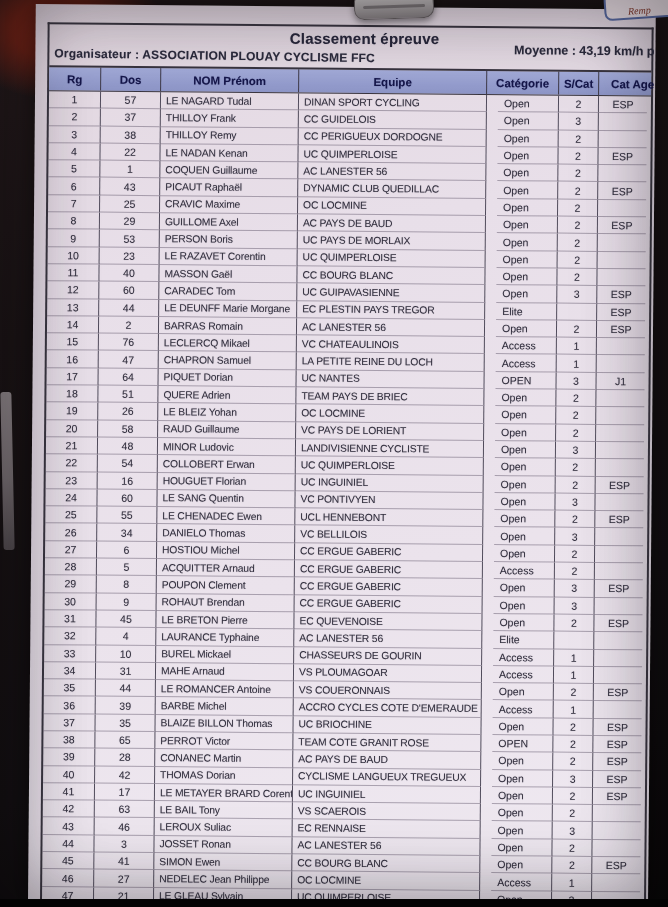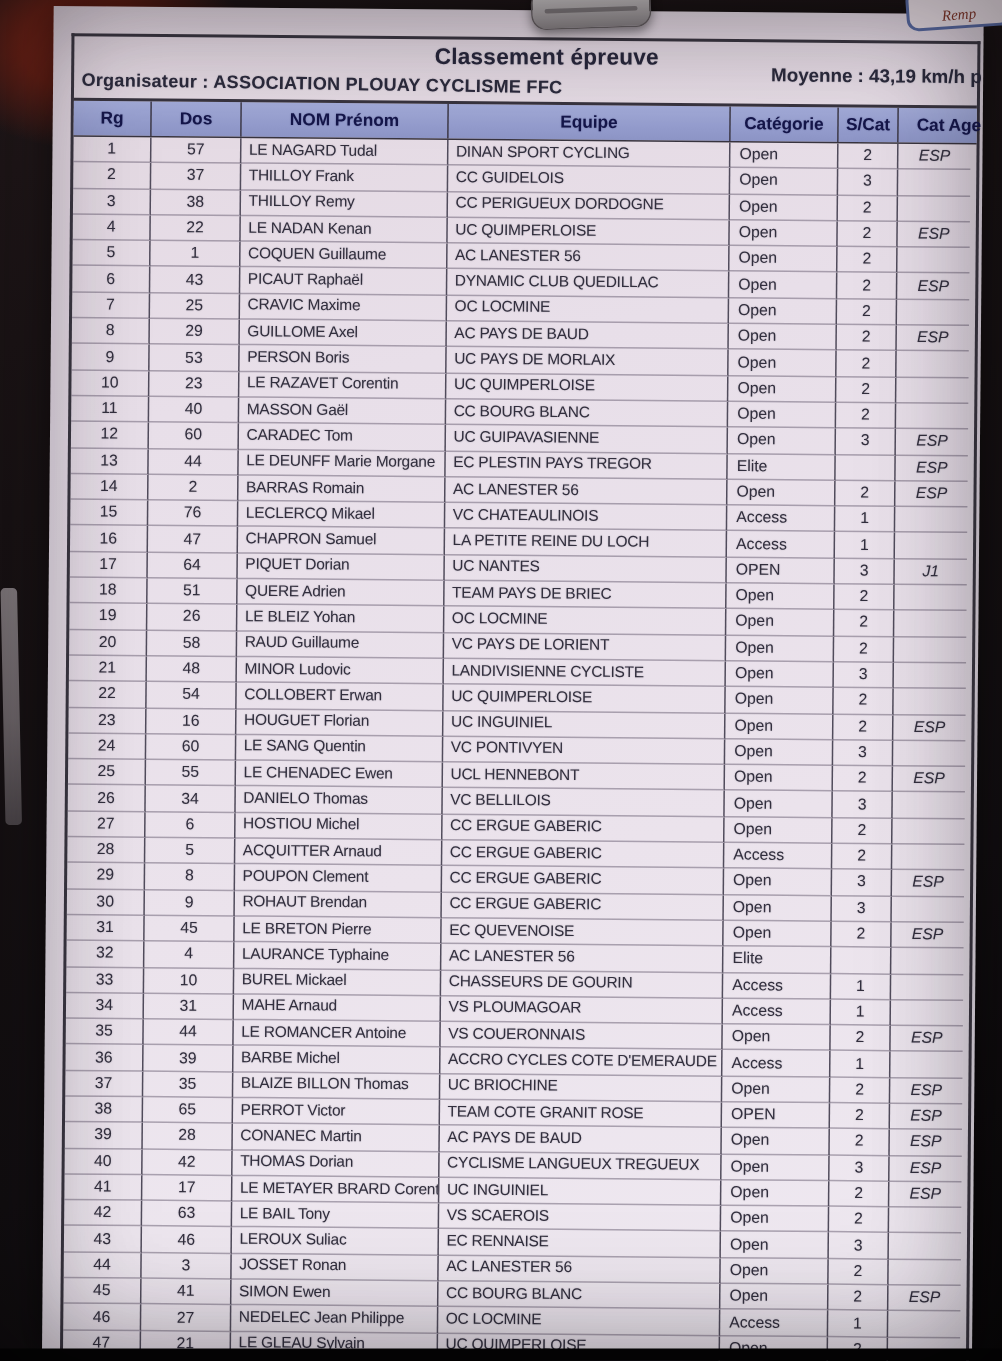--- a/index.html
+++ b/index.html
@@ -61,25 +61,25 @@
   }
   .hcell:last-child{border-right:none;padding-left:19px;}
   .tbody{border-top:1.5px solid #38343f;}
   .grid-row{height:17.3px;}
   .cell{
     display:flex;align-items:center;font-size:10.5px;color:#322f3e;
     border-right:1px solid #514c5c;border-bottom:1px solid rgba(101,92,112,.5);
     white-space:nowrap;overflow:hidden;
     text-shadow:0 0 1px rgba(50,47,62,.32);
   }
-  .cell:last-child{border-right:none;font-style:italic;}
+  .cell:last-child{border-right:none;}
   .cell.center{justify-content:center;}
   .cell.pad{padding-left:5px;}
   .cell.name,.cell.team{font-size:10.3px;letter-spacing:-.15px;}
-  .cell.category{padding-left:6px;}
+  .cell.category{padding-left:6px;margin-left:11px;}
   .clip{
     position:absolute;left:354px;top:-8px;width:78px;height:25px;border-radius:10px;
     background:linear-gradient(180deg,#cbc7c8 0%,#aaa5a7 45%,#7f797c 100%);
     border:1px solid #5e585b;box-shadow:0 3px 7px rgba(0,0,0,.45);
     transform:rotate(-2deg);
   }
   .clip::after{
     content:"";position:absolute;left:8px;right:8px;top:12px;height:3px;border-radius:2px;
     background:rgba(60,54,58,.45);
   }

